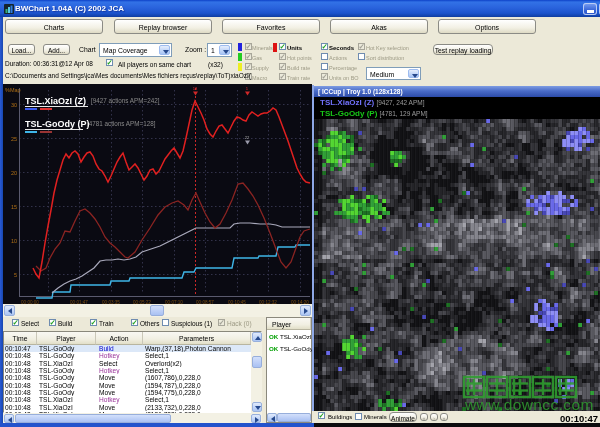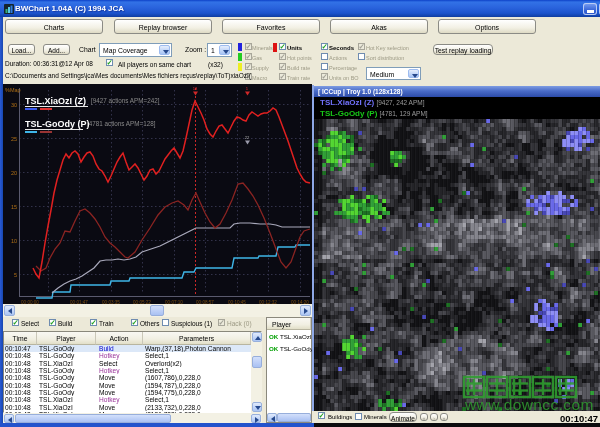--- a/index.html
+++ b/index.html
@@ -34,21 +34,21 @@
 </style></head><body>
 <div id="win">
 
 <div class="ab" style="left:0;top:0;width:600px;height:17px;background:linear-gradient(180deg,#0d41c8 0%,#3272e6 12%,#2a63dd 45%,#1b53cc 78%,#0f3da0 100%)"></div>
 <svg class="ab" style="left:4px;top:4px" width="10" height="10" viewBox="0 0 10 10">
       <rect width="10" height="10" rx="1" fill="#15242e"></rect>
       <rect x="1.5" y="5" width="2" height="4" fill="#35b07a"></rect>
       <rect x="4" y="3" width="2" height="6" fill="#57c9e8"></rect>
       <rect x="6.5" y="1.5" width="2" height="7.5" fill="#2f7de0"></rect>
     </svg>
-<div class="ab" style="left:15px;top:4px;font-size:8px;font-weight:bold;color:#fff;text-shadow:1px 1px 1px #1538a0">BWChart 1.04A (C) 1994 JCA</div>
+<div class="ab" style="left:15px;top:4px;font-size:8px;font-weight:bold;color:#fff;text-shadow:1px 1px 1px #1538a0">BWChart 1.04A (C) 2002 JCA</div>
 <div class="ab tbtn" style="left:583px"></div>
 <div class="ab" style="left:586.5px;top:10px;width:7px;height:2.5px;background:#fff"></div>
 <div class="ab tbtn" style="left:598.5px"></div>
 
 <div class="ab" style="left:0;top:17px;width:3px;height:410px;background:linear-gradient(90deg,#2a5ad4,#1747b0)"></div>
 <div class="ab" style="left:0;top:423px;width:600px;height:4px;background:#2353cc"></div>
 
 <div class="ab btn" style="left:5px;top:19px;width:98px;height:15px;font-size:7px;padding-top:3.5px">Charts</div>
 <div class="ab btn" style="left:114px;top:19px;width:98px;height:15px;font-size:7px;padding-top:3.5px">Replay browser</div>
 <div class="ab btn" style="left:222px;top:19px;width:98px;height:15px;font-size:7px;padding-top:3.5px">Favorites</div>

